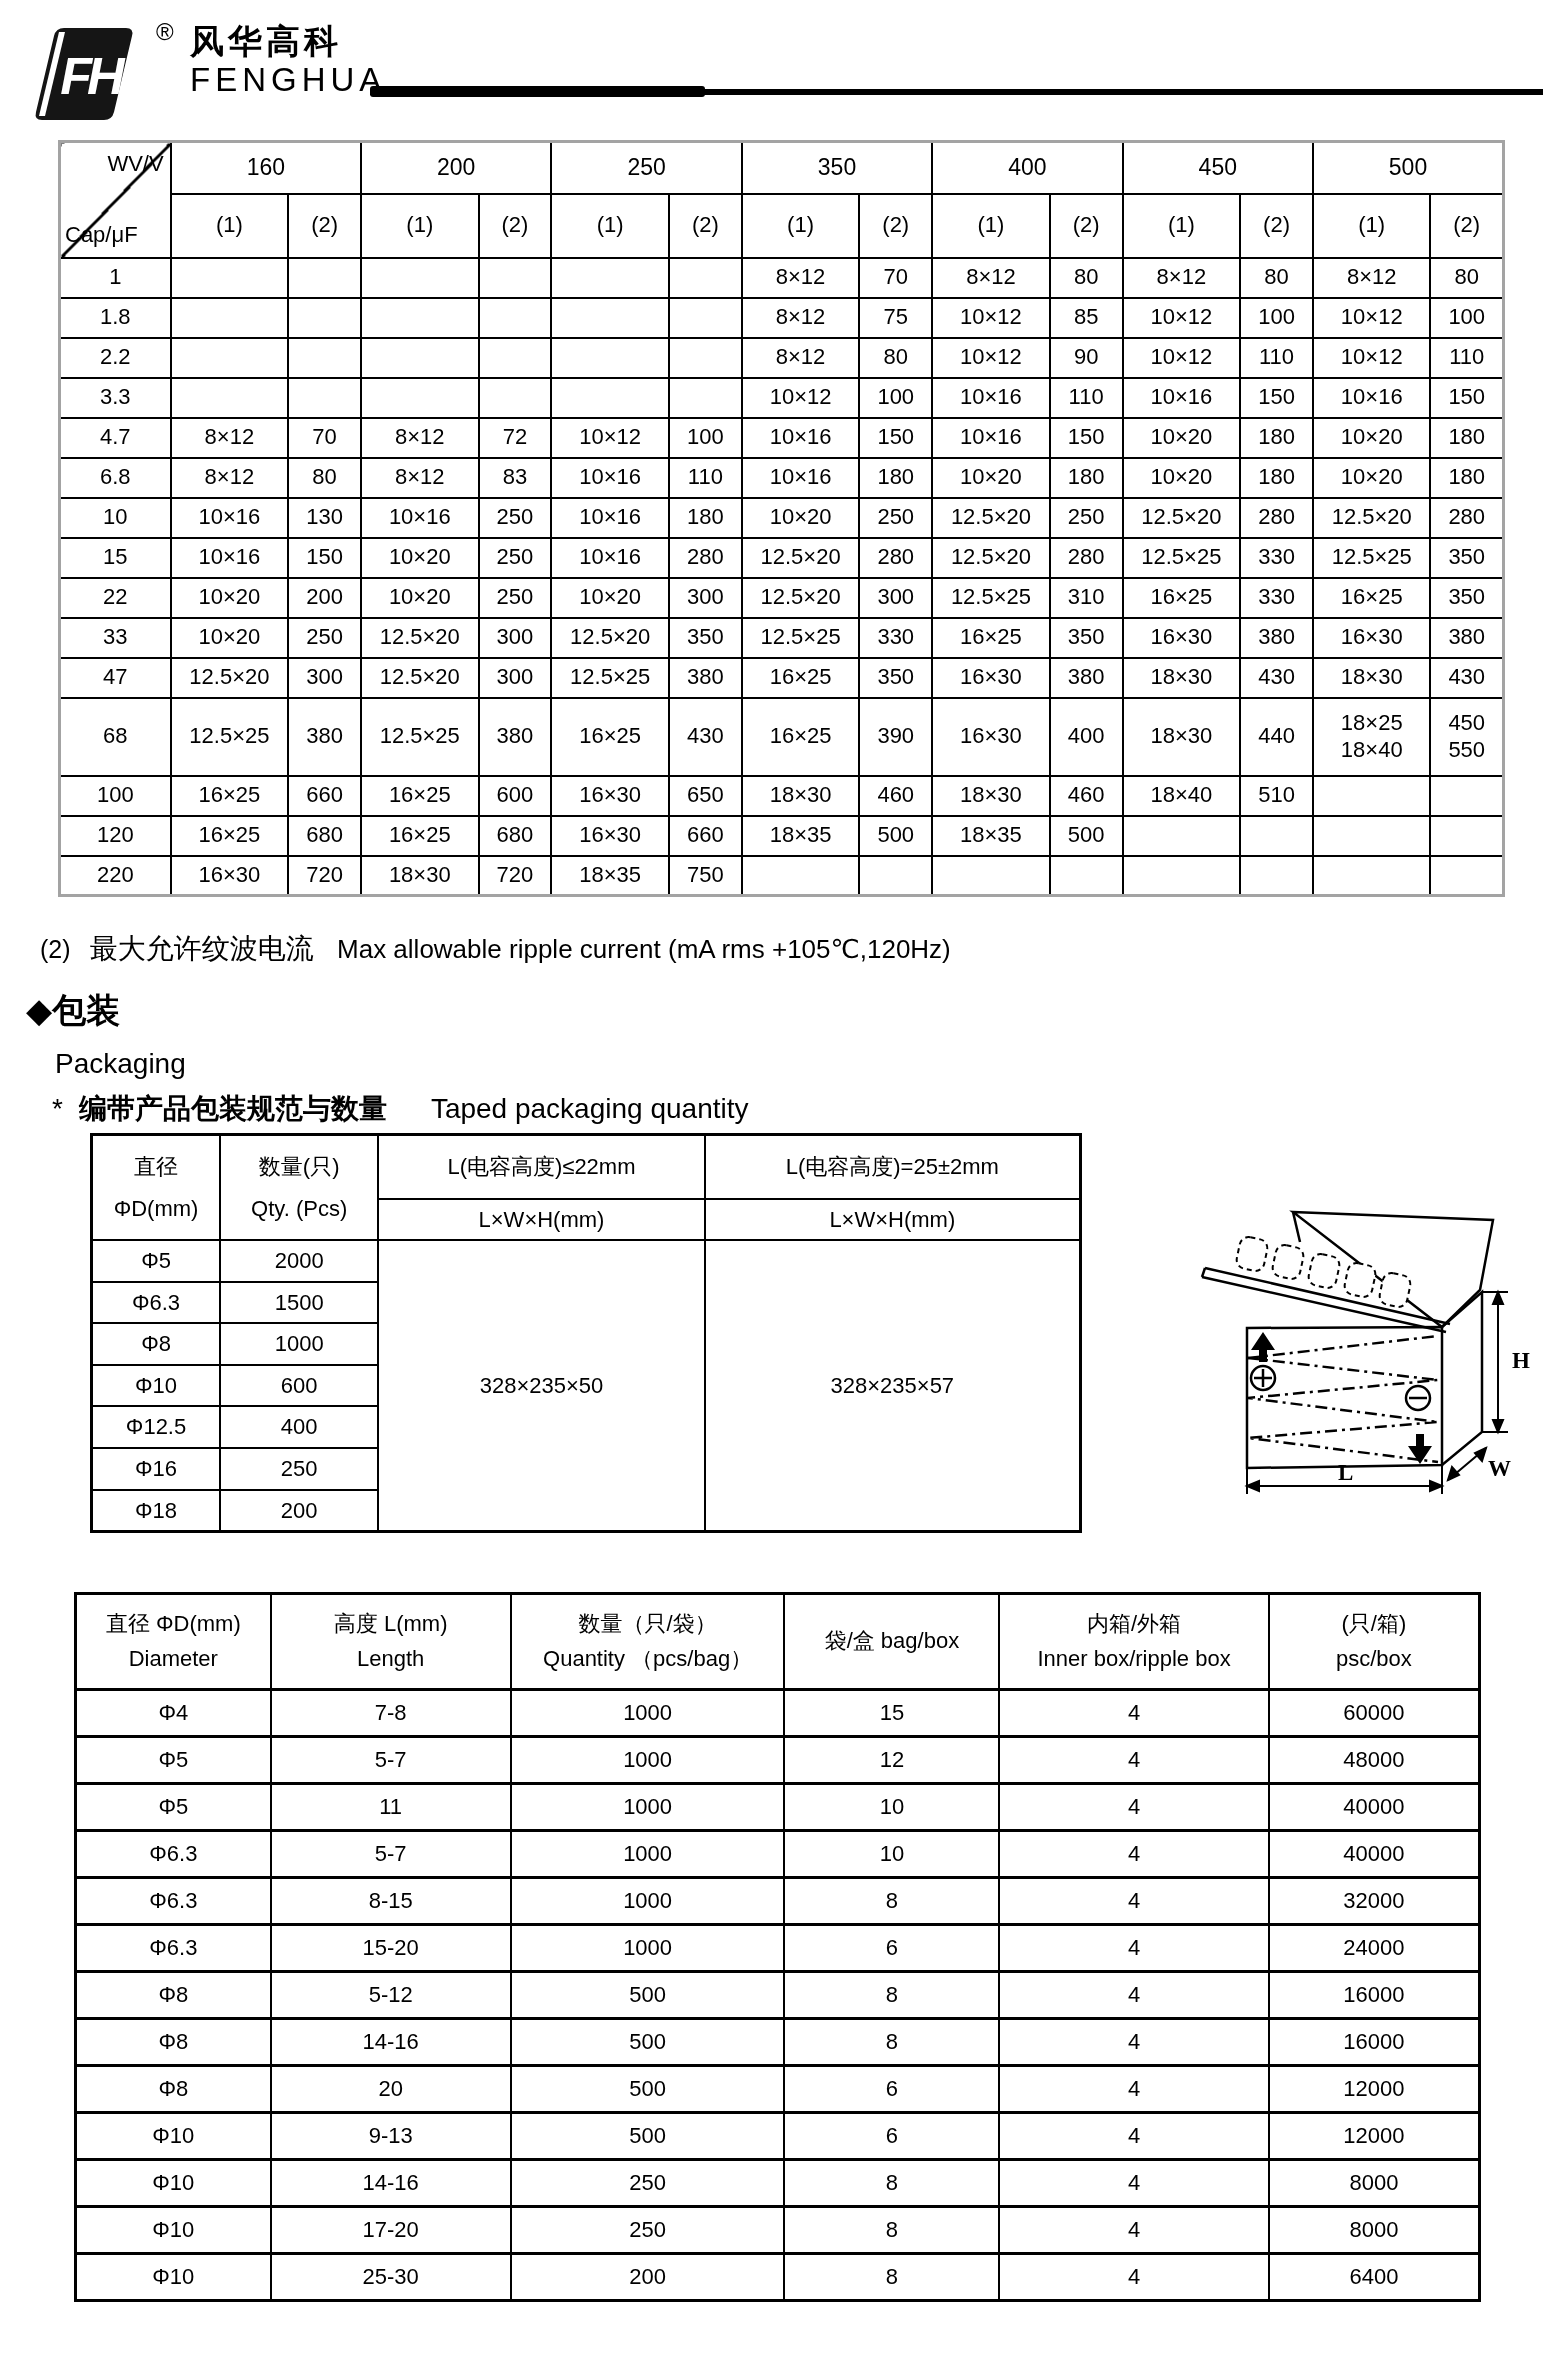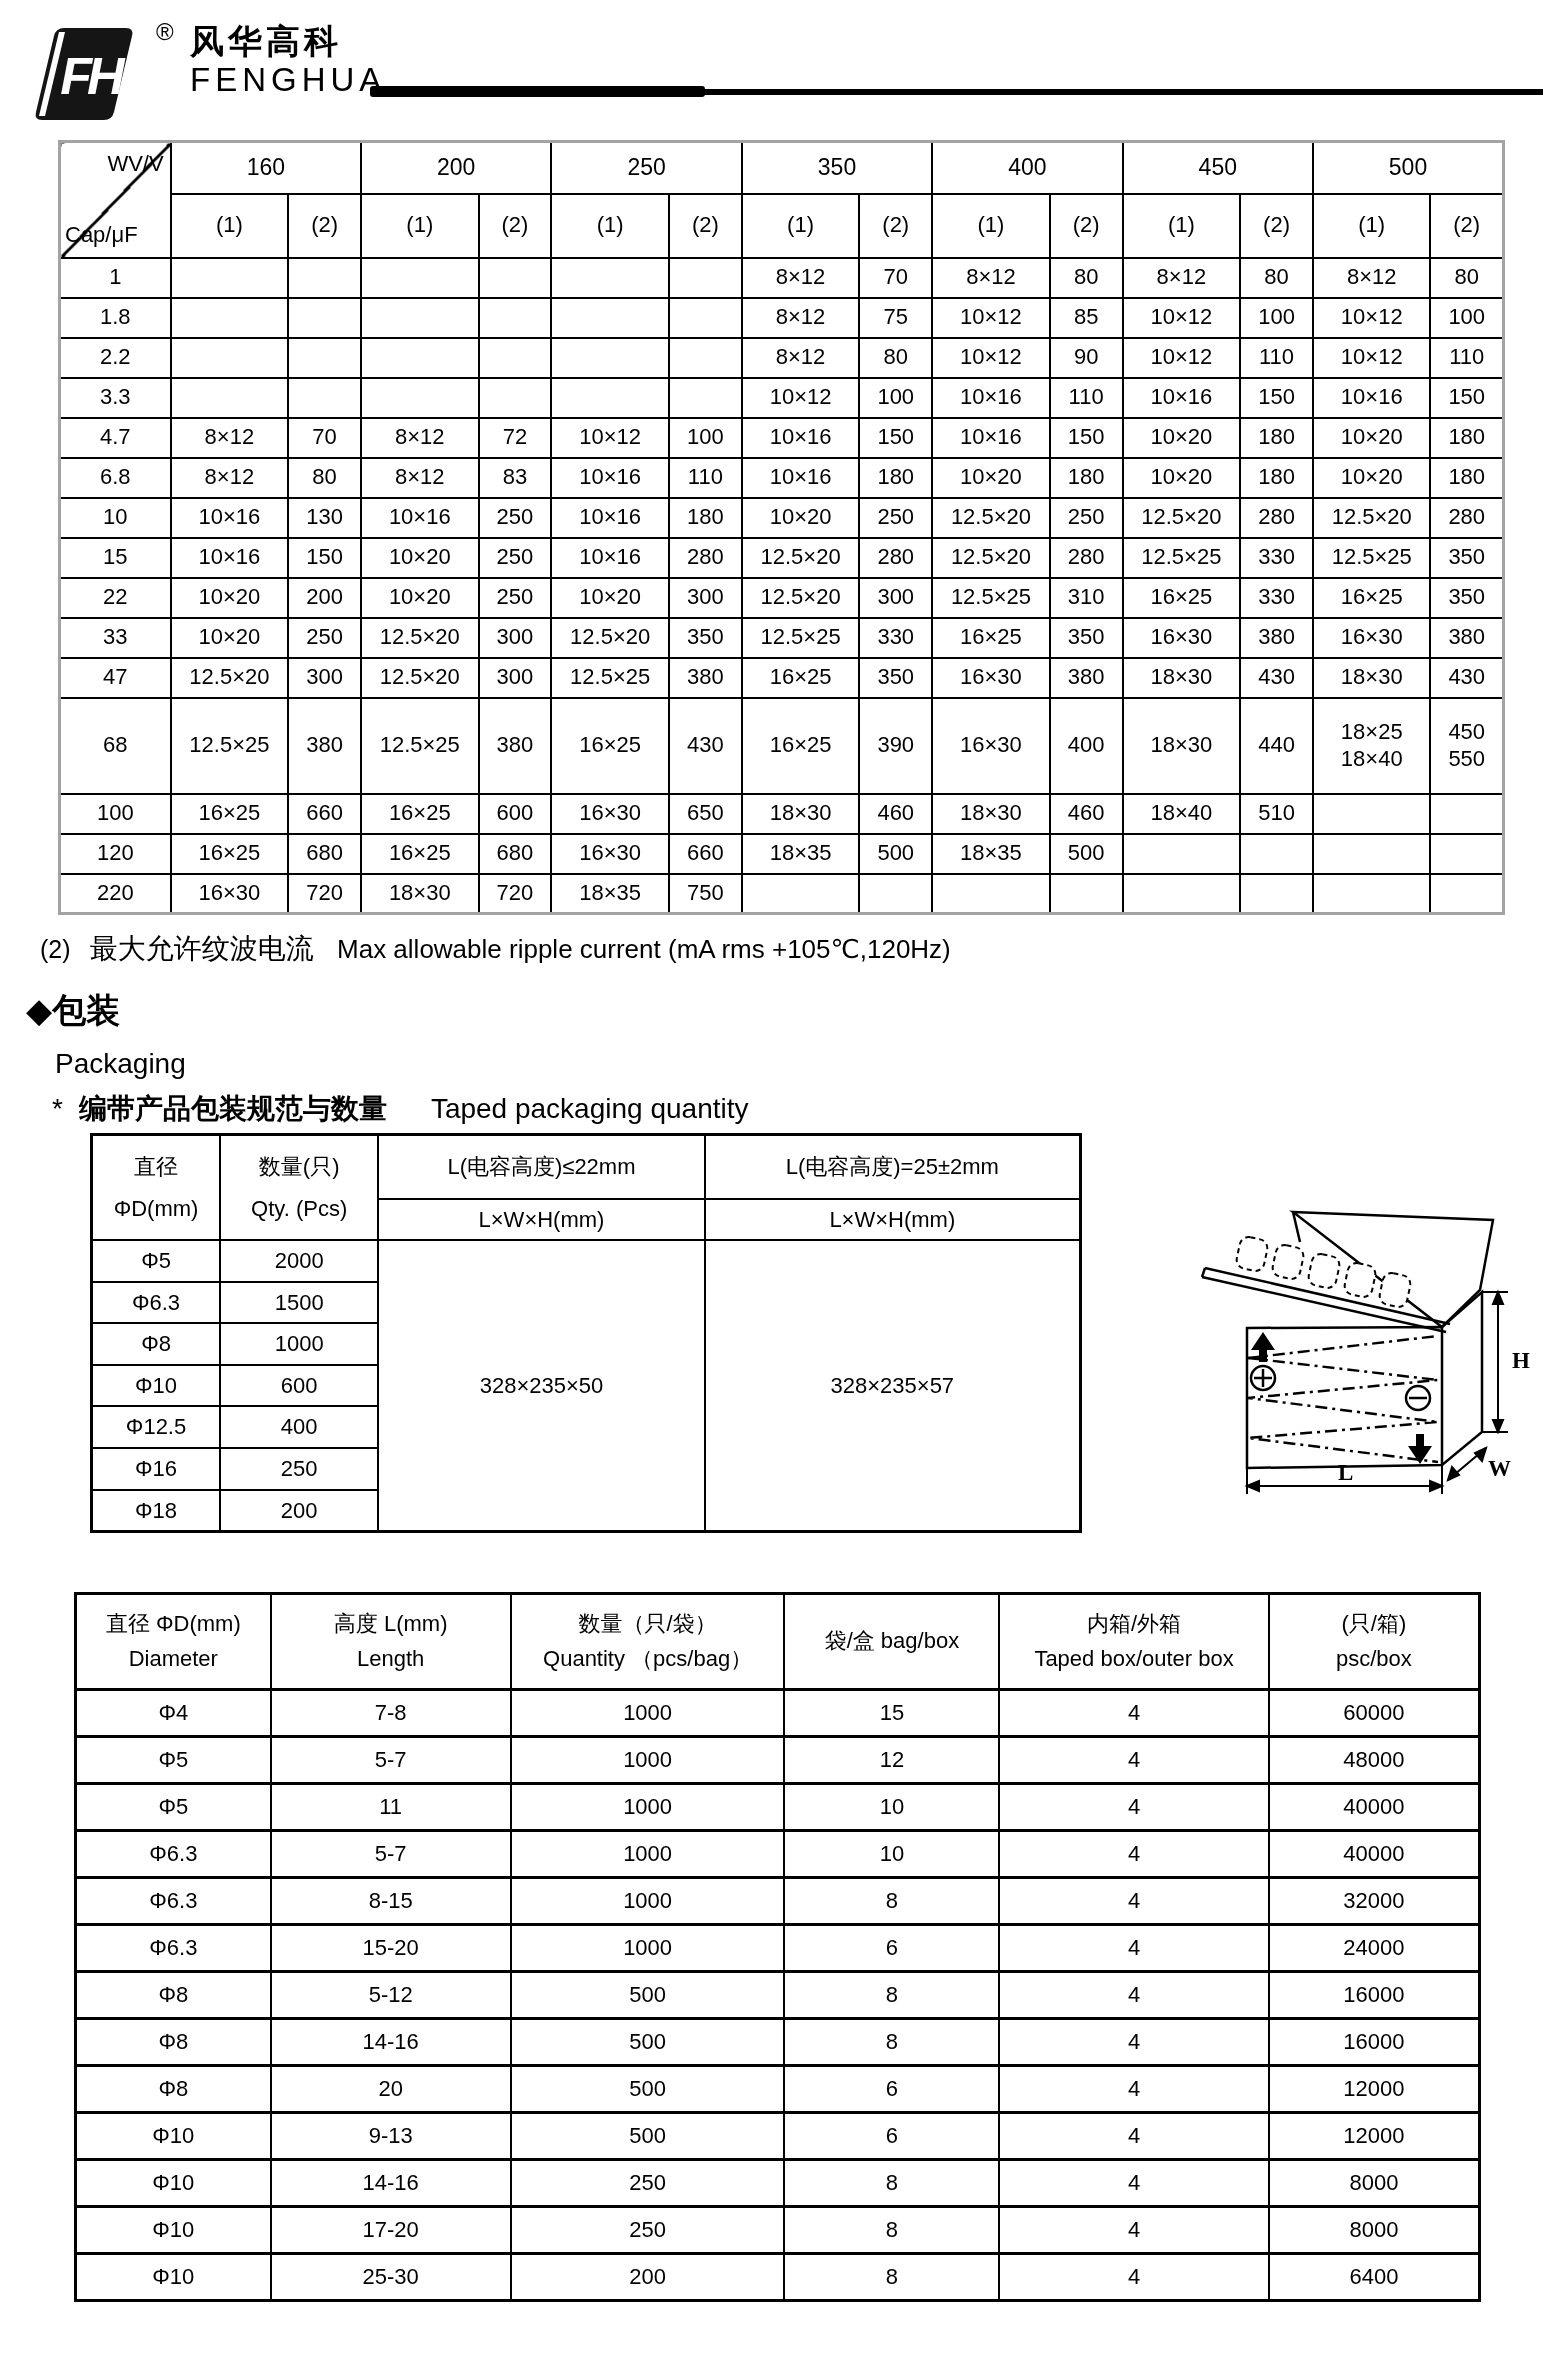--- a/index.html
+++ b/index.html
@@ -20,21 +20,21 @@
   
   table{border-collapse:collapse;table-layout:fixed;text-align:center;}
   td{padding:0;vertical-align:middle;}
 
   
   .ratings{position:absolute;left:58px;top:140px;width:1447px;font-size:22px;border:3px solid #a3a3a3;}
   .ratings td{border:2px solid #000;white-space:pre-line;line-height:1.2;}
   .ratings tr{height:40px;}
   .ratings tr.vrow{height:52px;}
   .ratings tr.srow{height:64px;}
-  .ratings tr.tall{height:96px;}
+  .ratings tr.tall{height:78px;}
   .ratings td.vh{font-size:23px;}
   .ratings td.corner{position:relative;
      background:linear-gradient(to bottom right,transparent calc(50% - 1.5px),#000 calc(50% - 1.5px),#000 calc(50% + 1.5px),transparent calc(50% + 1.5px));}
   .c-top{position:absolute;top:8px;right:6px;font-size:22px;}
   .c-bot{position:absolute;bottom:8px;left:4px;font-size:22px;}
 
   
   .fn{position:absolute;left:40px;white-space:nowrap;font-size:26px;}
   .fn .fn-num{font-size:25px;}
   .fn .fn-cn{margin:0 16px 0 12px;font-size:28px;font-family:"Liberation Serif","DejaVu Serif",serif;}
@@ -550,21 +550,21 @@
           </td>
           <td>
             <div>数量（只/袋）</div>
             <div>Quantity （pcs/bag）</div>
           </td>
           <td>
             <div>袋/盒 bag/box</div>
           </td>
           <td>
             <div>内箱/外箱</div>
-            <div>Taped box/outer box</div>
+            <div>Inner box/ripple box</div>
           </td>
           <td>
             <div>(只/箱)</div>
             <div>psc/box</div>
           </td>
         </tr>
         <tr class="bdr">
           <td>Φ4</td>
           <td>7-8</td>
           <td>1000</td>

